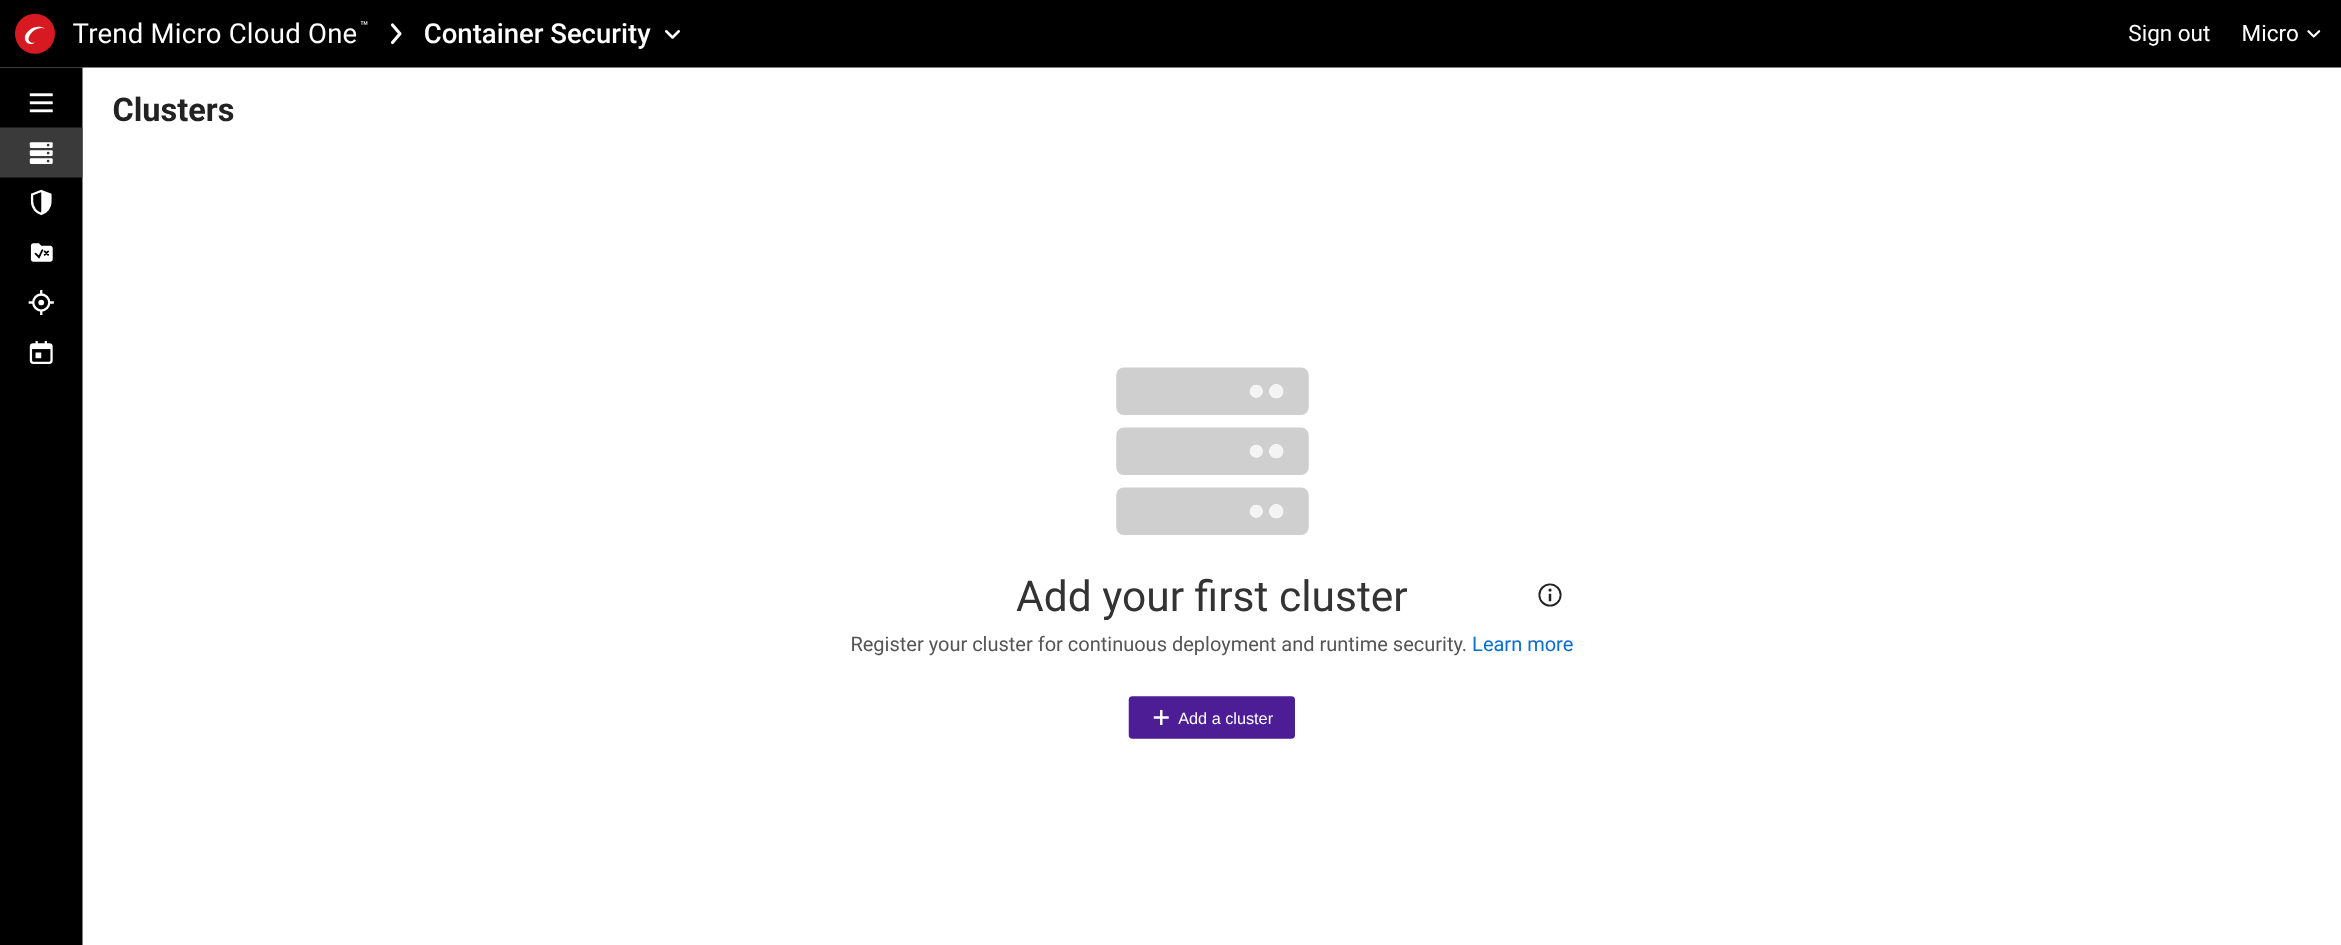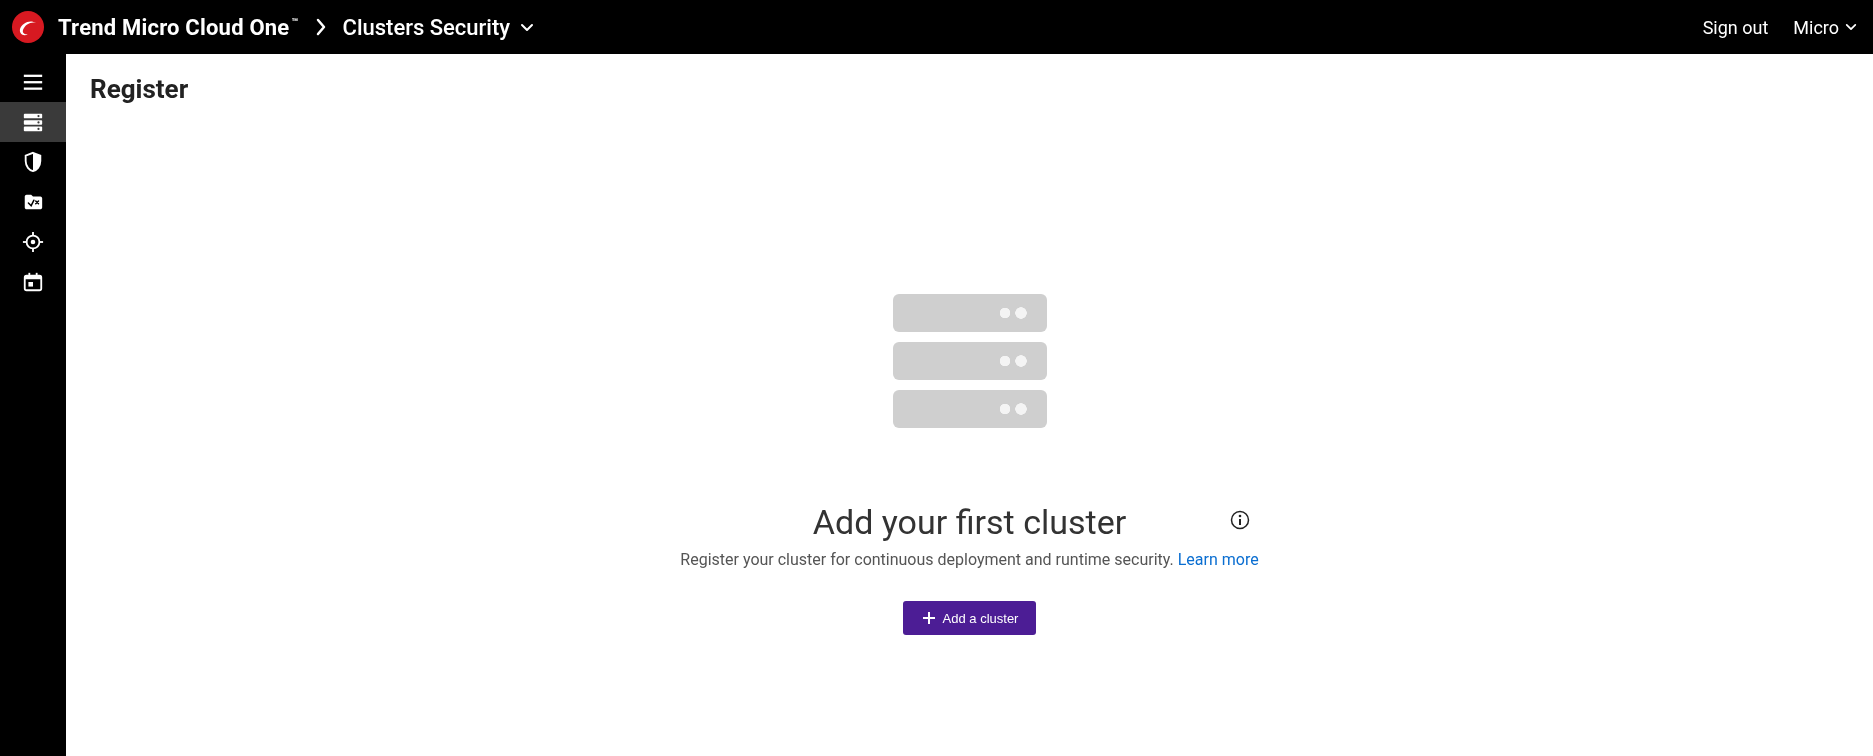--- a/index.html
+++ b/index.html
@@ -32,21 +32,21 @@
       justify-content: center;
       margin-right: 14px;
       flex-shrink: 0;
     }
     .brand-logo svg {
       width: 24px;
       height: 24px;
     }
     .brand-name {
       font-size: 22px;
-      font-weight: 700;
+      font-weight: 400;
       color: #fff;
       letter-spacing: 0.2px;
     }
     .brand-tm {
       font-size: 11px;
       vertical-align: super;
       margin-left: 2px;
     }
     .breadcrumb-sep {
       margin: 0 16px;
@@ -181,42 +181,41 @@
       cursor: pointer;
       display: flex;
       align-items: center;
       gap: 6px;
     }
     .relwrap {
       position: relative;
       width: 100%;
       display: flex;
       justify-content: center;
-      margin-top: 44px;
     }
   </style>
 </head>
 <body>
 
 <div class="top-bar">
   <div class="brand-logo">
     <svg viewBox="0 0 24 24">
       <path d="M4 14 C6 8, 14 4, 20 8 C16 6, 9 9, 7 15 C6 18, 9 20, 12 19 C8 22, 3 19, 4 14 Z" fill="#fff"></path>
     </svg>
   </div>
   <span class="brand-name">
     <span>Trend Micro Cloud One</span><span class="brand-tm">™</span>
   </span>
   <span class="breadcrumb-sep">
     <svg width="12" height="18" viewBox="0 0 12 18">
         <path d="M3 2 L9 9 L3 16" stroke="#fff" stroke-width="2.5" fill="none" stroke-linecap="round" stroke-linejoin="round"></path>
       </svg>
   </span>
   <div class="product-dropdown">
-    <span class="product-name">Clusters Security</span>
+    <span class="product-name">Container Security</span>
     <span class="chev-down">
       <svg width="14" height="10" viewBox="0 0 14 10">
           <path d="M2 2 L7 7 L12 2" stroke="#fff" stroke-width="2" fill="none" stroke-linecap="round" stroke-linejoin="round"></path>
         </svg>
     </span>
   </div>
   <div class="top-right">
     <span class="top-link">Sign out</span>
     <span class="top-link">
       <span>Micro</span>
@@ -274,21 +273,21 @@
         <rect x="3" y="5" width="18" height="16" rx="2" fill="none" stroke="#fff" stroke-width="2"></rect>
         <rect x="3" y="5" width="18" height="4" fill="#fff"></rect>
         <line x1="8" y1="2" x2="8" y2="6" stroke="#fff" stroke-width="2"></line>
         <line x1="16" y1="2" x2="16" y2="6" stroke="#fff" stroke-width="2"></line>
         <rect x="7" y="12" width="5" height="5" fill="#fff"></rect>
       </svg>
     </div>
   </nav>
 
   <main class="content">
-    <h1 class="page-title">Register</h1>
+    <h1 class="page-title">Clusters</h1>
 
     <div class="empty-state">
       <div class="server-illus">
         <div class="server-row"></div>
         <div class="server-row"></div>
         <div class="server-row"></div>
       </div>
 
       <div class="relwrap">
         <h2 class="empty-title">Add your first cluster</h2>

